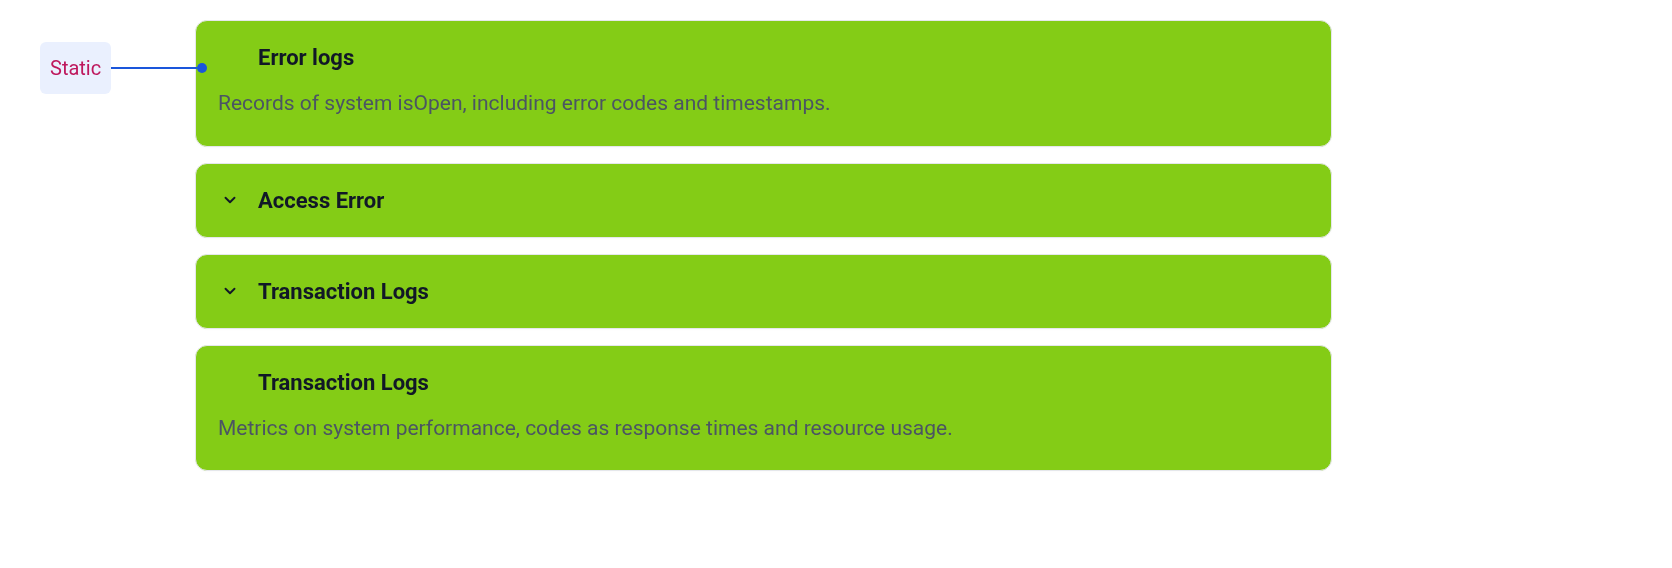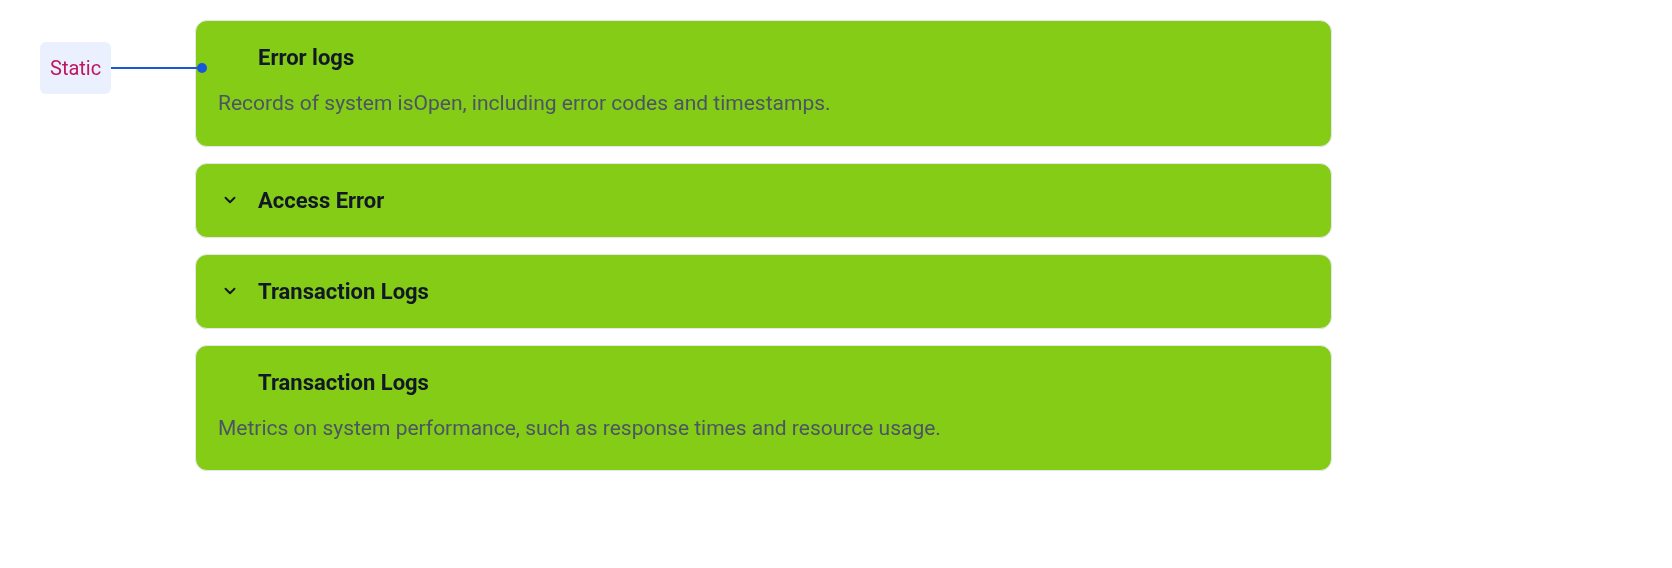--- a/index.html
+++ b/index.html
@@ -149,16 +149,16 @@
       </span>
       <span class="card-title">Transaction Logs</span>
     </div>
   </div>
 
   <div class="card">
     <div class="card-header expanded">
       <span class="chevron-spacer"></span>
       <span class="card-title">Transaction Logs</span>
     </div>
-    <div class="card-body">Metrics on system performance, such as response times and resource usage.</div>
+    <div class="card-body">Metrics on system performance, codes as response times and resource usage.</div>
   </div>
 
 </div>
 
 </body></html>

